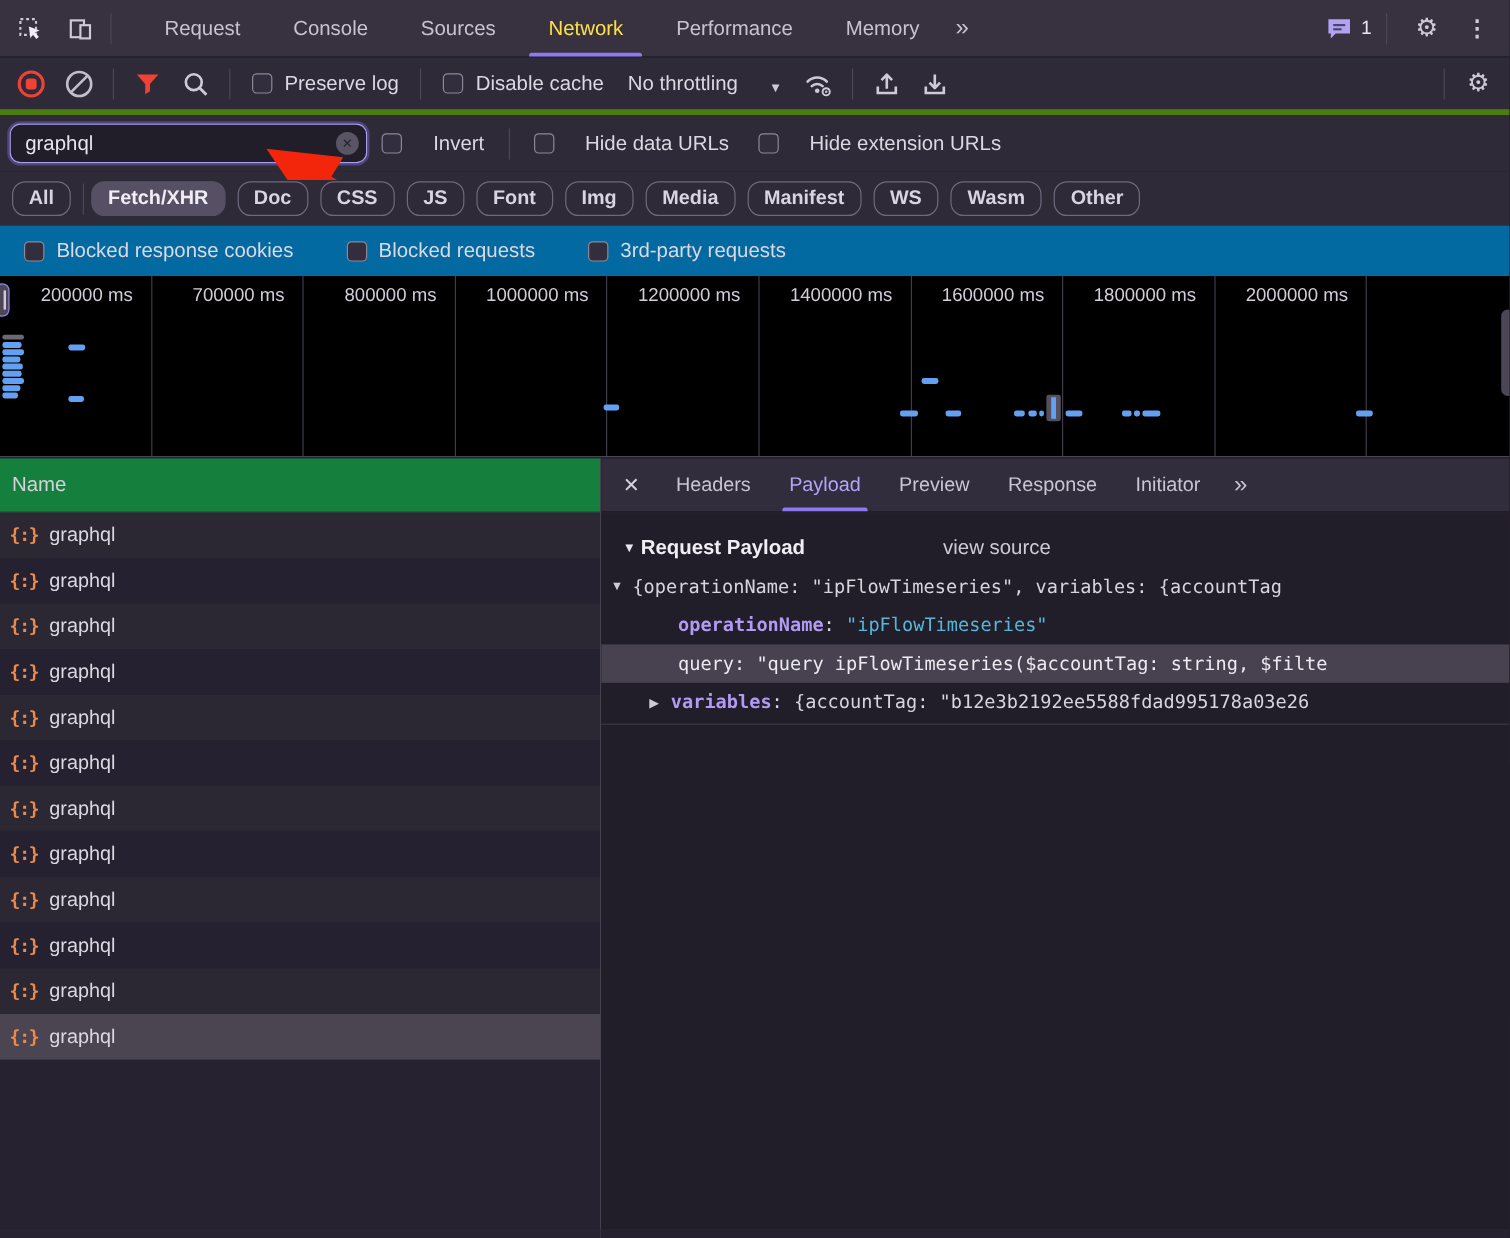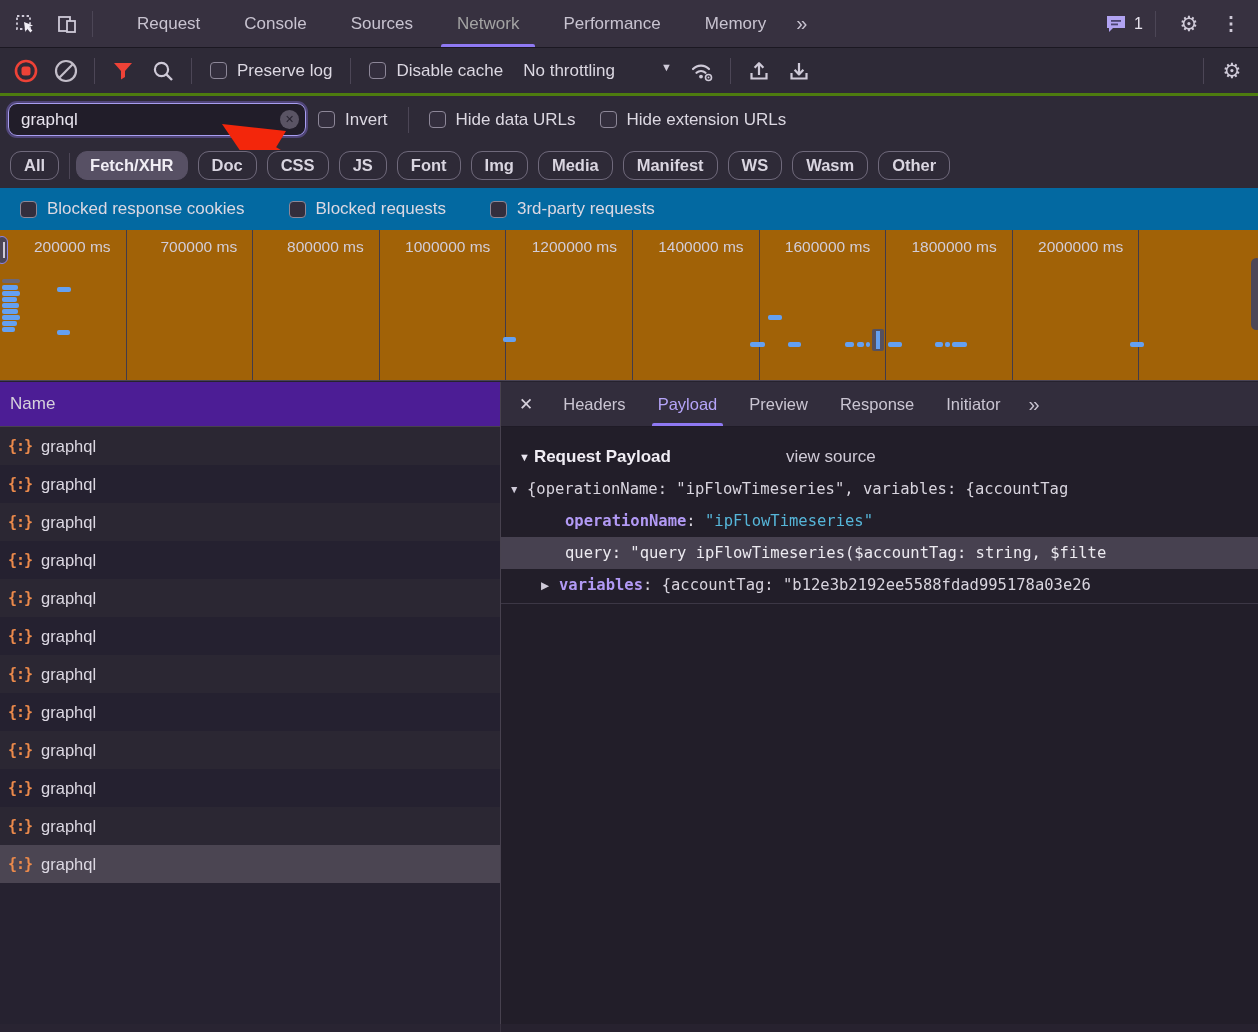--- a/index.html
+++ b/index.html
@@ -8,78 +8,78 @@
     font-family:"Liberation Sans", sans-serif;
     background:#26222e; color:#d8d4de; position:relative;
   }
 
   
   .tabbar { height:48px; background:#373140; display:flex; align-items:center; border-bottom:1px solid #1b1822; }
   .tabbar .iconbtn { width:34px; height:34px; display:flex; align-items:center; justify-content:center; margin-left:8px; cursor:pointer; }
   .vdiv { width:1px; height:26px; background:#4c4656; margin:0 8px; }
   .main-tabs { display:flex; height:100%; margin-left:14px; }
   .main-tab { padding:0 22px; display:flex; align-items:center; font-size:17px; color:#c8c3d0; position:relative; cursor:pointer; }
-  .main-tab.active { color:#a3a3a3; }
+  .main-tab.active { color:#fde047; }
   .main-tab.active::after { content:""; position:absolute; left:6px; right:6px; bottom:0; height:3px; background:#8f79f3; border-radius:2px 2px 0 0; }
   .chev { font-size:20px; color:#c8c3d0; padding:0 8px; cursor:pointer; letter-spacing:-2px; }
   .tab-right { margin-left:auto; display:flex; align-items:center; padding-right:10px; }
   .badge-num { font-size:16px; color:#e8e4ee; margin:0 4px 0 6px; }
   .glyph { font-size:21px; color:#cfcad8; }
 
   
-  .toolbar { height:48px; background:#2e2a37; display:flex; align-items:center; border-bottom:3px solid #4d7c0f; padding:0 6px; }
+  .toolbar { height:48px; background:#2e2a37; display:flex; align-items:center; border-bottom:5px solid #4d7c0f; padding:0 6px; }
   .toolbar .iconbtn { width:32px; height:32px; display:flex; align-items:center; justify-content:center; margin:0 4px; cursor:pointer; }
   .cbrow { display:flex; align-items:center; margin:0 10px; cursor:pointer; }
   .cb { width:17px; height:17px; border:1.7px solid #8d8798; border-radius:4px; background:#332e3d; flex:0 0 auto; }
   .cbrow span.lbl { margin-left:10px; font-size:17px; color:#dcd8e2; white-space:nowrap; }
-  .throttle { display:flex; align-items:flex-start; font-size:17px; color:#dcd8e2; margin:0 10px; cursor:pointer;gap:20px; }
+  .throttle { display:flex; align-items:flex-end; font-size:17px; color:#dcd8e2; margin:0 10px; cursor:pointer; }
   .throttle .caret { font-size:11px; margin-left:26px; color:#cfcad8; }
   .spacer { flex:1; }
 
   
   .filterrow { height:47px; background:#2e2a37; display:flex; align-items:center; padding:0 8px; }
   .filterbox { position:relative; width:298px; height:33px; }
   .filterbox input {
     width:100%; height:100%; background:#211d29; border:1px solid #a89ef0;
     outline:2px solid rgba(143,121,243,.35); border-radius:9px; color:#e8e4ee;
     font-size:17px; padding:0 34px 0 12px; font-family:"Liberation Sans",sans-serif;
   }
   .clearbtn { position:absolute; right:7px; top:7px; width:19px; height:19px; border-radius:50%;
     background:#5a5464; color:#272330; font-size:11px; display:flex; align-items:center; justify-content:center; cursor:pointer; }
-  .filterrow .cbrow { margin:0 12px; }
+  .filterrow .cbrow { margin:0 12px;gap:16px; }
 
   
   .chiprow { height:45px; background:#2e2a37; display:flex; align-items:center; padding:0 10px; }
   .chip { border:1px solid #6f697b; border-radius:11px; padding:4px 13px; font-size:16.5px; font-weight:bold;
     color:#d9d5e0; margin-right:10px; cursor:pointer; white-space:nowrap; }
   .chip.active { background:#575064; border-color:#575064; color:#f0edf4; }
   .chiprow .vdiv { margin:0 6px 0 0; }
 
   
   .checkrow { height:42px; background:#0369a1; display:flex; align-items:center; padding:0 10px; }
   .checkrow .cbrow { margin-right:34px; }
 
   
-  .timeline { height:151px; background:#a16207; position:relative; border-bottom:1px solid #4a4454; cursor:pointer; }
+  .timeline { height:151px; background:#000000; position:relative; border-bottom:1px solid #4a4454; cursor:pointer; }
   .ticks { display:flex; height:100%; }
   .tickcell { flex:0 0 126.6px; border-right:1px solid #413b4a; text-align:right; padding:8px 15px 0 0;
     font-size:15.5px; color:#d2cdd8; white-space:nowrap; overflow:hidden; }
   .bar { position:absolute; border-radius:2px; }
   .bar.blue { background:#64a0f1; }
   .bar.gray { background:#6d6876; }
   .selmarker { position:absolute; background:#55505e; border-radius:2px; }
   .selmarker .tick { position:absolute; left:4px; top:2px; width:4px; bottom:2px; background:#64a0f1; }
   .tl-handle { position:absolute; left:-4px; top:6px; width:12px; height:28px; border-radius:6px;
     background:#4c4656; border:1px solid #8d85e8; }
   .tl-handle::after { content:""; position:absolute; left:6px; top:5px; bottom:5px; width:1.5px; background:#cfcad8; }
   .tl-scroll { position:absolute; right:-4px; top:28px; width:11px; height:72px; border-radius:6px; background:#4c4656; }
   .mainwrap { position:absolute; top:382px; left:0; right:0; bottom:0; display:flex; }
   .left { width:501px; border-right:1px solid #47414e; display:flex; flex-direction:column; background:#262230; }
   .name-header { height:45px; border-bottom:1px solid #47414e; display:flex; align-items:center;
-    padding-left:10px; font-size:17px; color:#d6d1dc; background:#4c1d95; }
+    padding-left:10px; font-size:17px; color:#d6d1dc; background:#15803d; }
   .rows { flex:1; overflow:hidden; }
   .reqrow { height:38px; display:flex; align-items:center; padding-left:8px; font-size:16.5px; color:#dcd8e2; cursor:pointer; }
   .reqrow:nth-child(odd) { background:#2b2733; }
   .reqrow:nth-child(even) { background:#252130; }
   .reqrow.selected { background:#4b4552 !important; }
   .jsonicon { font-family:"DejaVu Sans Mono",monospace; color:#ec8a4b; font-size:15px; font-weight:bold;
     letter-spacing:-1px; margin-right:9px; }
 
   .right { flex:1; display:flex; flex-direction:column; background:#221e29; overflow:hidden; }
   .detail-tabs { height:45px; background:#322d3c; display:flex; align-items:center; border-bottom:1px solid #1f1b26; }

